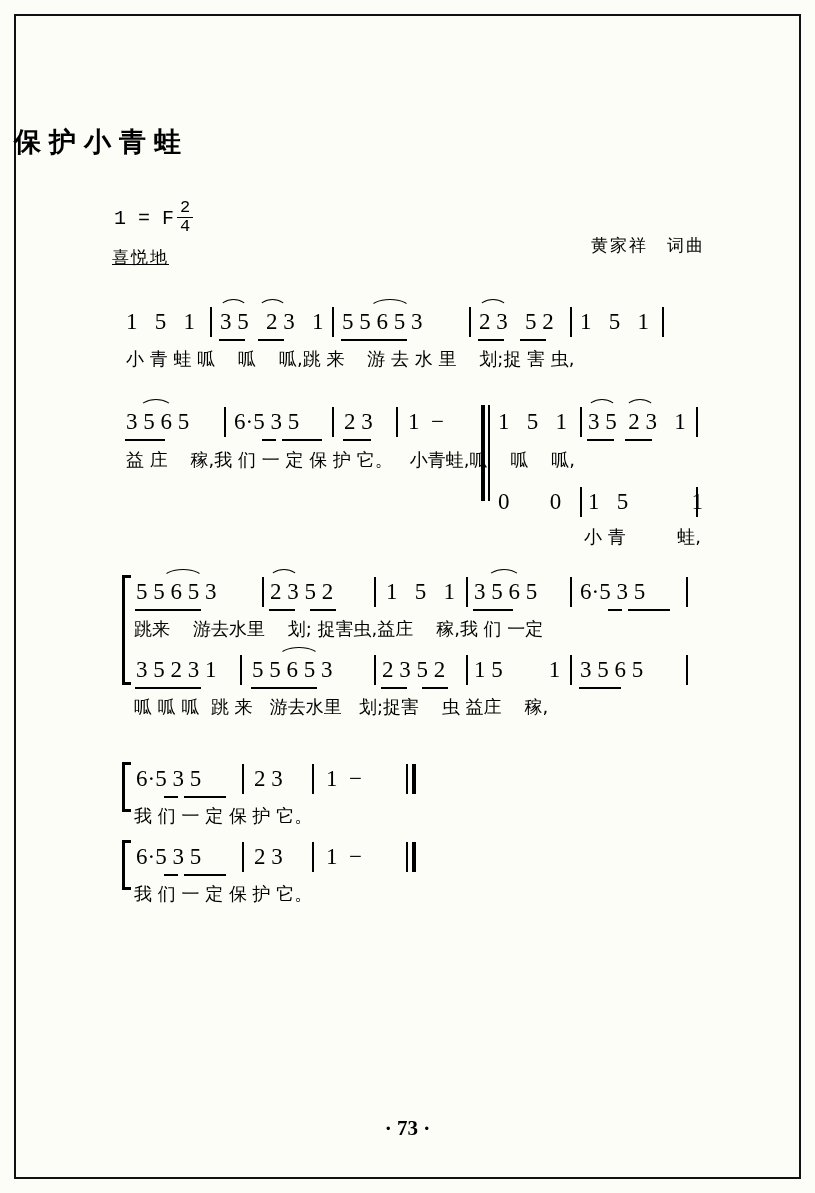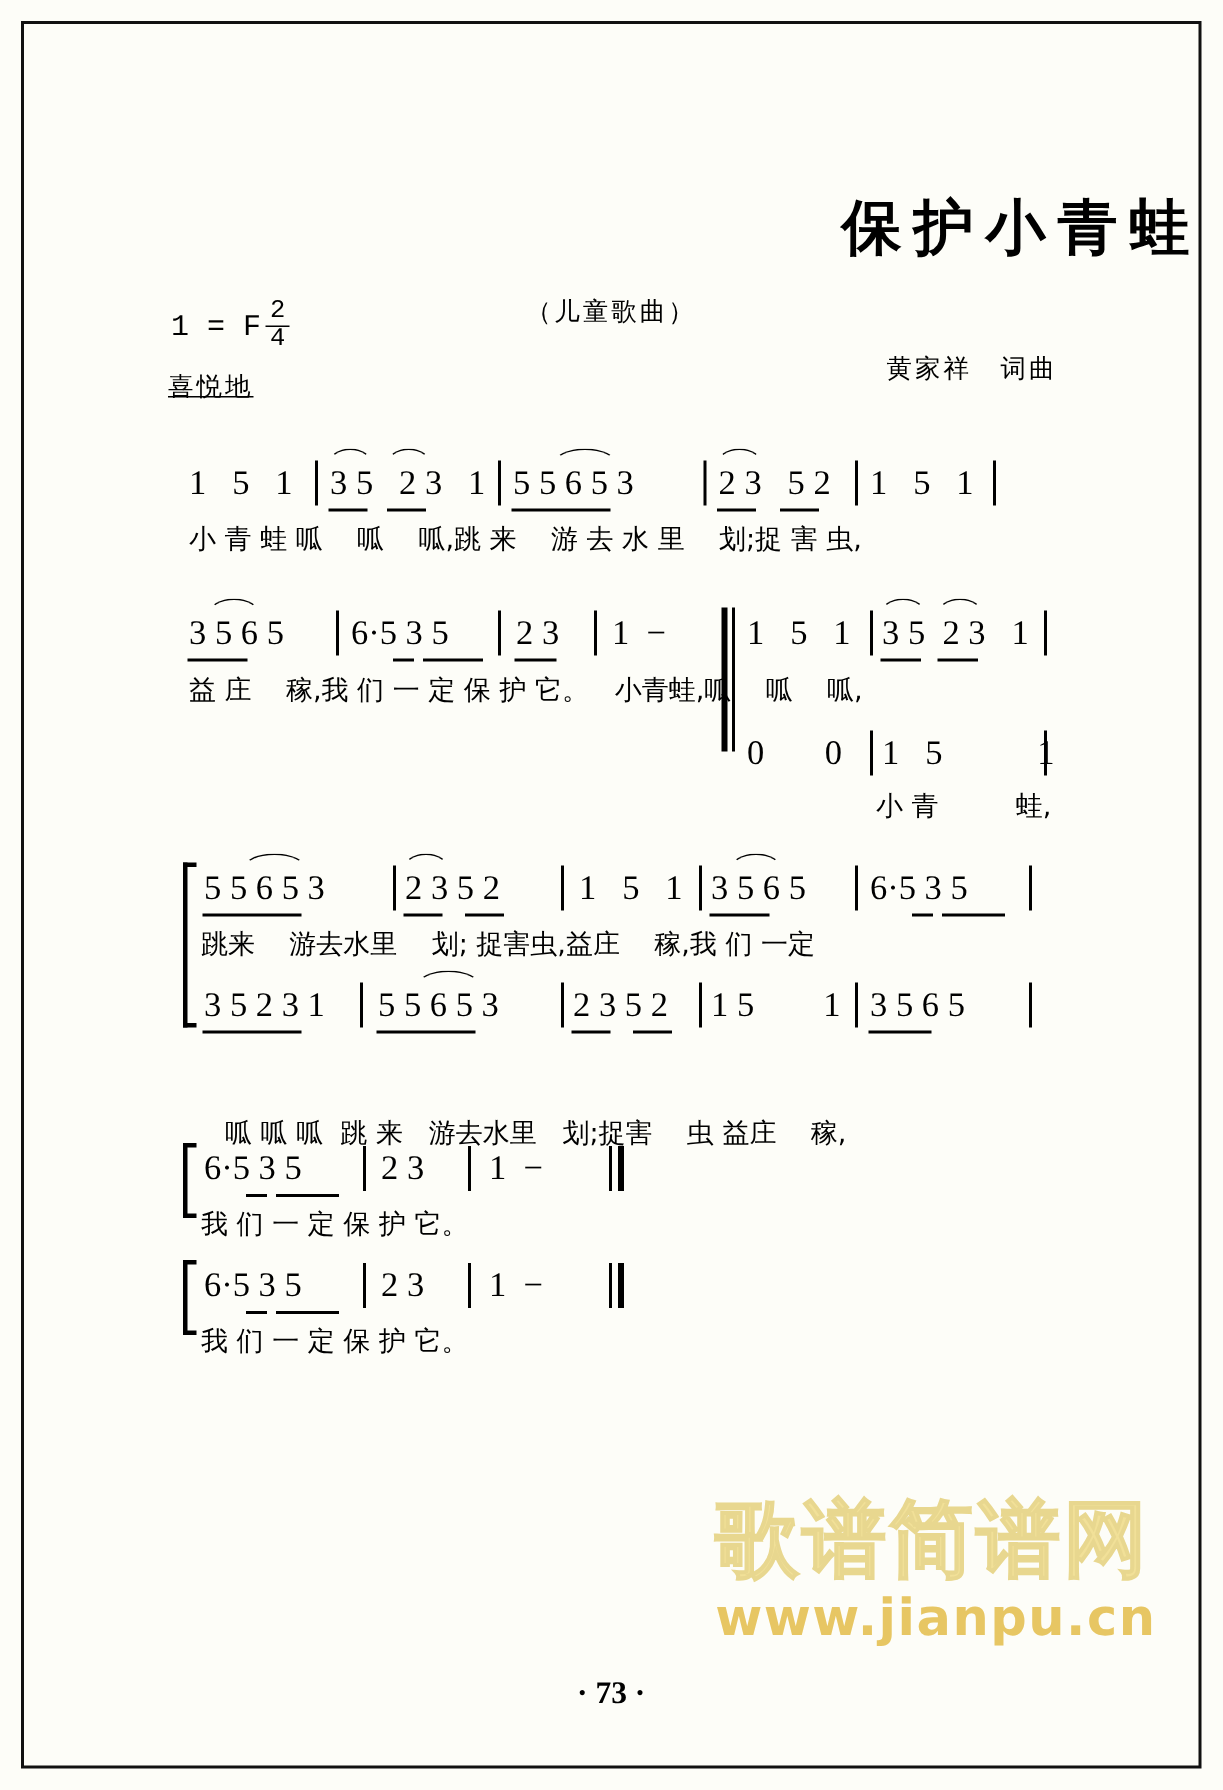--- a/index.html
+++ b/index.html
@@ -12,22 +12,22 @@
   }
   .page-border{
     position:absolute;left:14px;top:14px;width:787px;height:1165px;
     border:2px solid #111;
     box-sizing:border-box;
   }
   .sheet{
     position:absolute;left:14px;top:14px;width:787px;height:1165px;
   }
   .title{
-    position:absolute;top:110px;left:0;width:787px;text-align:right;
-    font-size:40px;font-weight:bold;letter-spacing:8px;
+    position:absolute;top:110px;left:0;width:787px;text-align:left;
+    font-size:27px;font-weight:bold;letter-spacing:8px;
     font-family:"DejaVu Sans", sans-serif;
     color:#000;
   }
   .subtitle{
     position:absolute;top:182px;left:0;width:787px;text-align:center;
     font-size:17px;letter-spacing:2px;
     font-family:"DejaVu Sans", sans-serif;
   }
   .keysig{
     position:absolute;left:100px;top:186px;
@@ -98,21 +98,20 @@
   }
 </style>
 </head>
 <body>
 
 <div class="page-border"></div>
 
 <div class="sheet">
 
   <div class="title">保护小青蛙</div>
-  <div class="subtitle">（儿童歌曲）</div>
 
   <div class="keysig">
     <span>1 = F</span><span class="frac"><span class="num">2</span><span class="den">4</span></span>
   </div>
 
   <div class="mood">喜悦地</div>
   <div class="composer">黄家祥　词曲</div>
 
   <div class="row" style="top:285px;">
     <div class="notes" style="left:112px;top:10px;">1   5   1 </div>
@@ -204,21 +203,21 @@
     <div class="bar" style="left:360px;top:86px;height:30px;"></div>
     <div class="notes" style="left:368px;top:88px;">2 3 5 2 </div>
     <div class="uline" style="left:367px;top:118px;width:26px;"></div>
     <div class="uline" style="left:408px;top:118px;width:26px;"></div>
     <div class="bar" style="left:452px;top:86px;height:30px;"></div>
     <div class="notes" style="left:460px;top:88px;">1 5        1 </div>
     <div class="bar" style="left:556px;top:86px;height:30px;"></div>
     <div class="notes" style="left:566px;top:88px;">3 5 6 5 </div>
     <div class="uline" style="left:565px;top:118px;width:42px;"></div>
     <div class="bar" style="left:672px;top:86px;height:30px;"></div>
-    <div class="lyr" style="left:136px;top:126px;margin-top:48px;">呱 呱 呱  跳 来   游去水里   划;捉害    虫 益庄    稼,</div>
+    <div class="lyr" style="left:120px;top:126px;">呱 呱 呱  跳 来   游去水里   划;捉害    虫 益庄    稼,</div>
   </div>
 
   <div class="row" style="top:742px;">
     <div class="brace" style="left:108px;top:6px;height:50px;"></div>
     <div class="notes" style="left:122px;top:10px;">6·5 3 5 </div>
     <div class="uline" style="left:150px;top:40px;width:14px;"></div>
     <div class="uline" style="left:170px;top:40px;width:42px;"></div>
     <div class="bar" style="left:228px;top:8px;height:30px;"></div>
     <div class="notes" style="left:240px;top:10px;">2 3 </div>
     <div class="bar" style="left:298px;top:8px;height:30px;"></div>
@@ -233,19 +232,15 @@
     <div class="uline" style="left:170px;top:118px;width:42px;"></div>
     <div class="bar" style="left:228px;top:86px;height:30px;"></div>
     <div class="notes" style="left:240px;top:88px;">2 3 </div>
     <div class="bar" style="left:298px;top:86px;height:30px;"></div>
     <div class="notes" style="left:312px;top:88px;">1  − </div>
     <div class="bar" style="left:392px;top:86px;height:30px;"></div>
     <div class="barthick" style="left:398px;top:86px;height:30px;"></div>
     <div class="lyr" style="left:120px;top:126px;">我 们 一 定 保 护 它。</div>
   </div>
 
-  <div class="watermark">
-    <div class="wm1">歌谱简谱网</div>
-    <div class="wm2">www.jianpu.cn</div>
-  </div>
 
   <div class="pagenum">· 73 ·</div>
 </div>
 
 </body></html>

